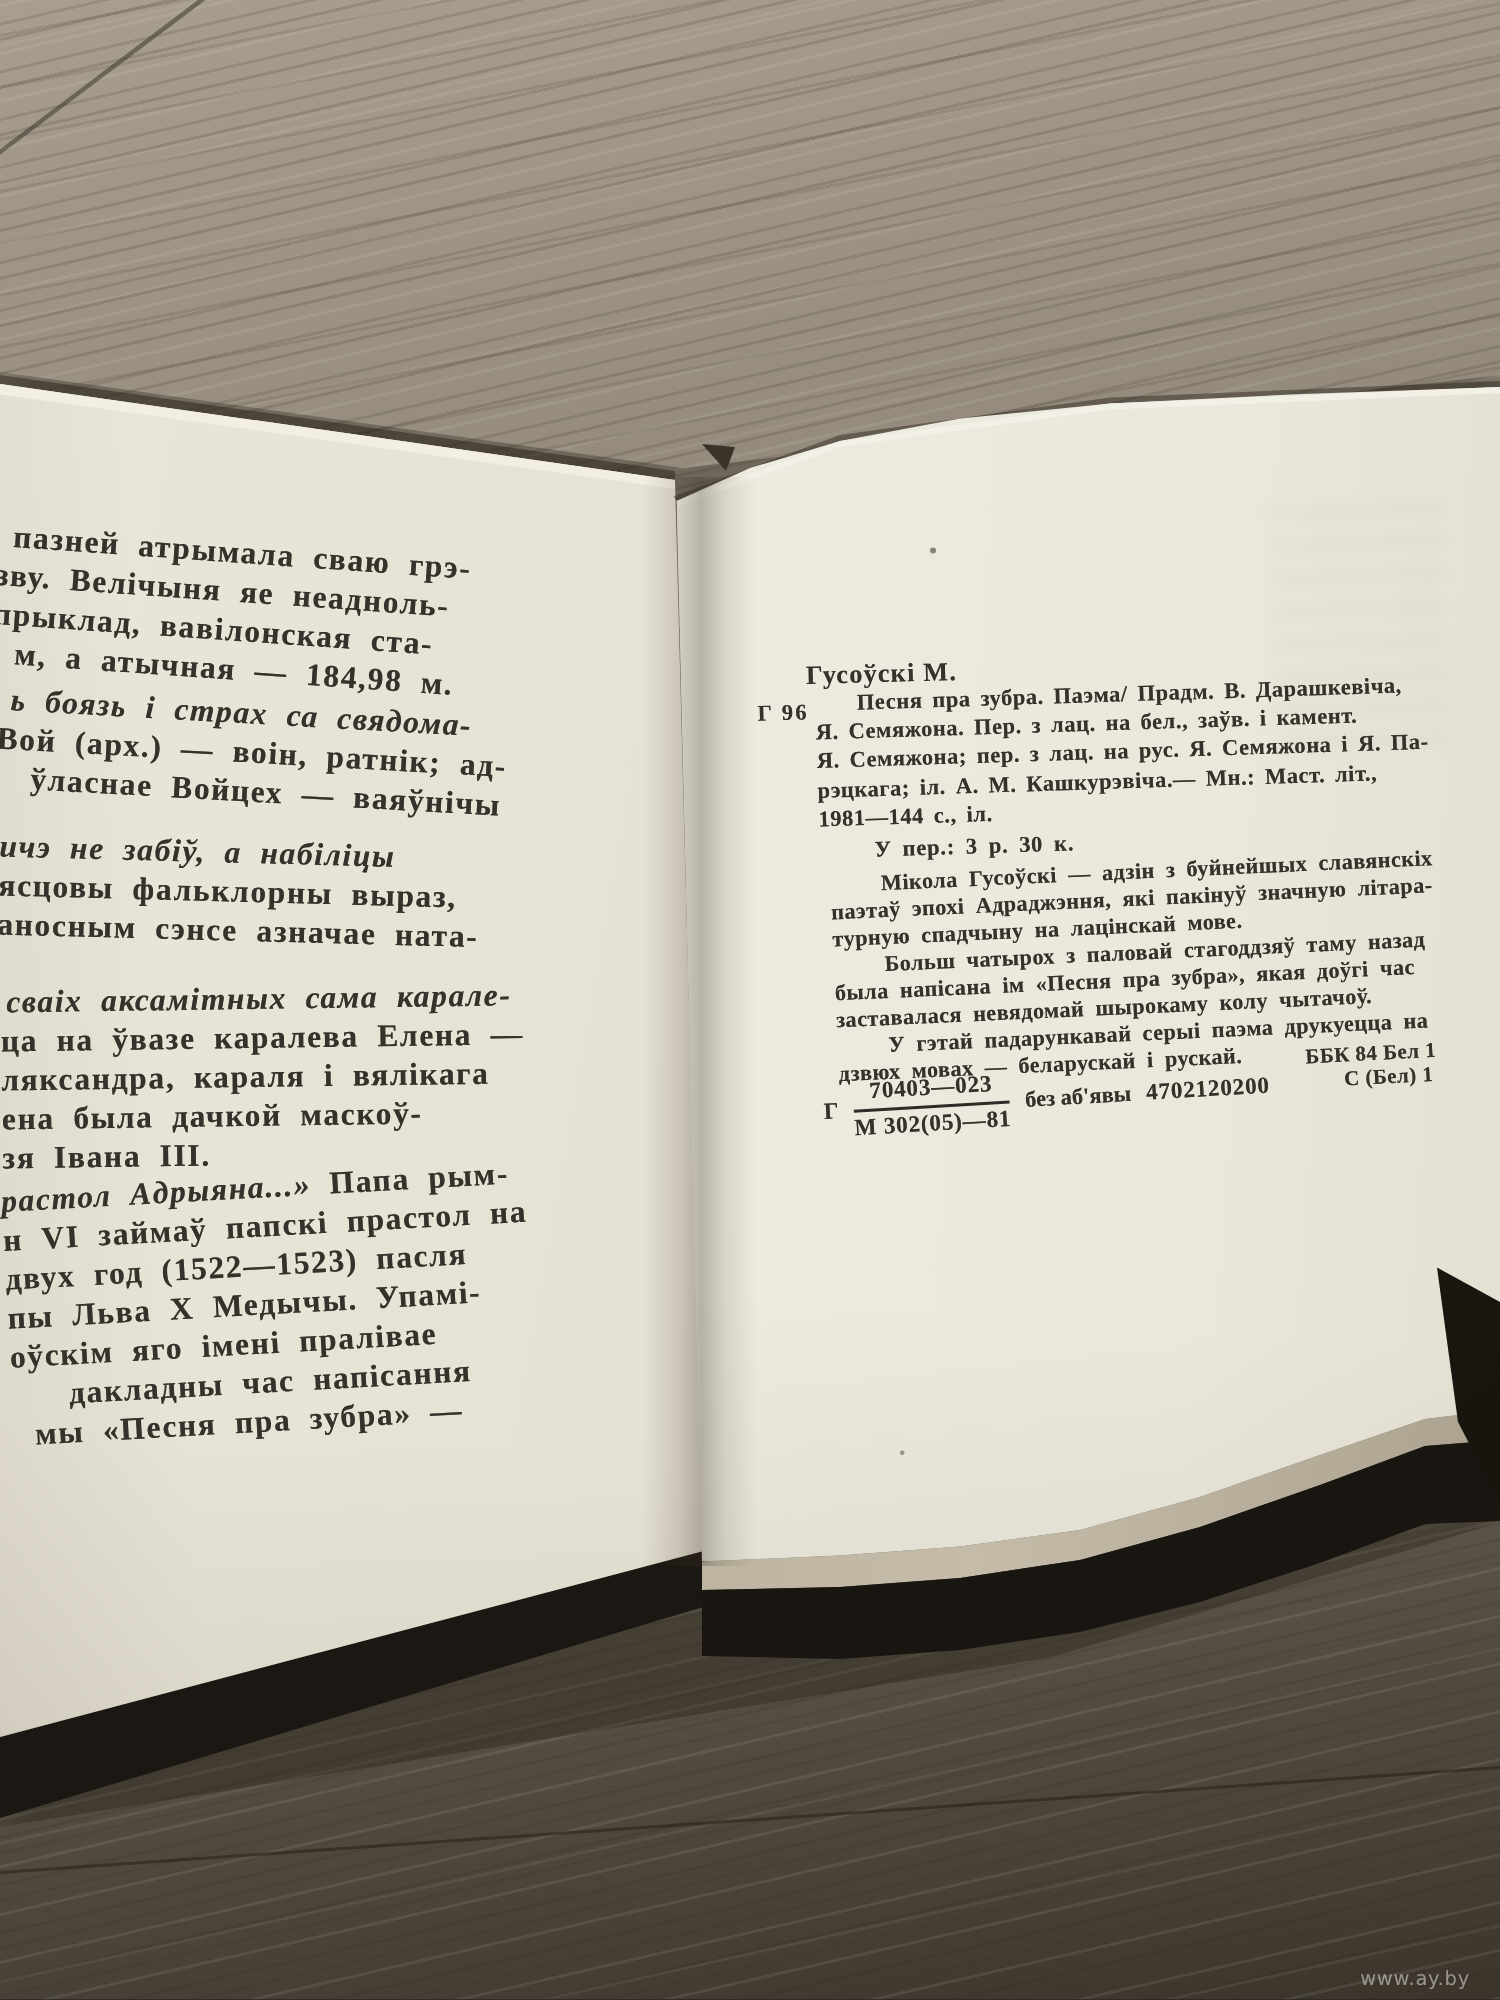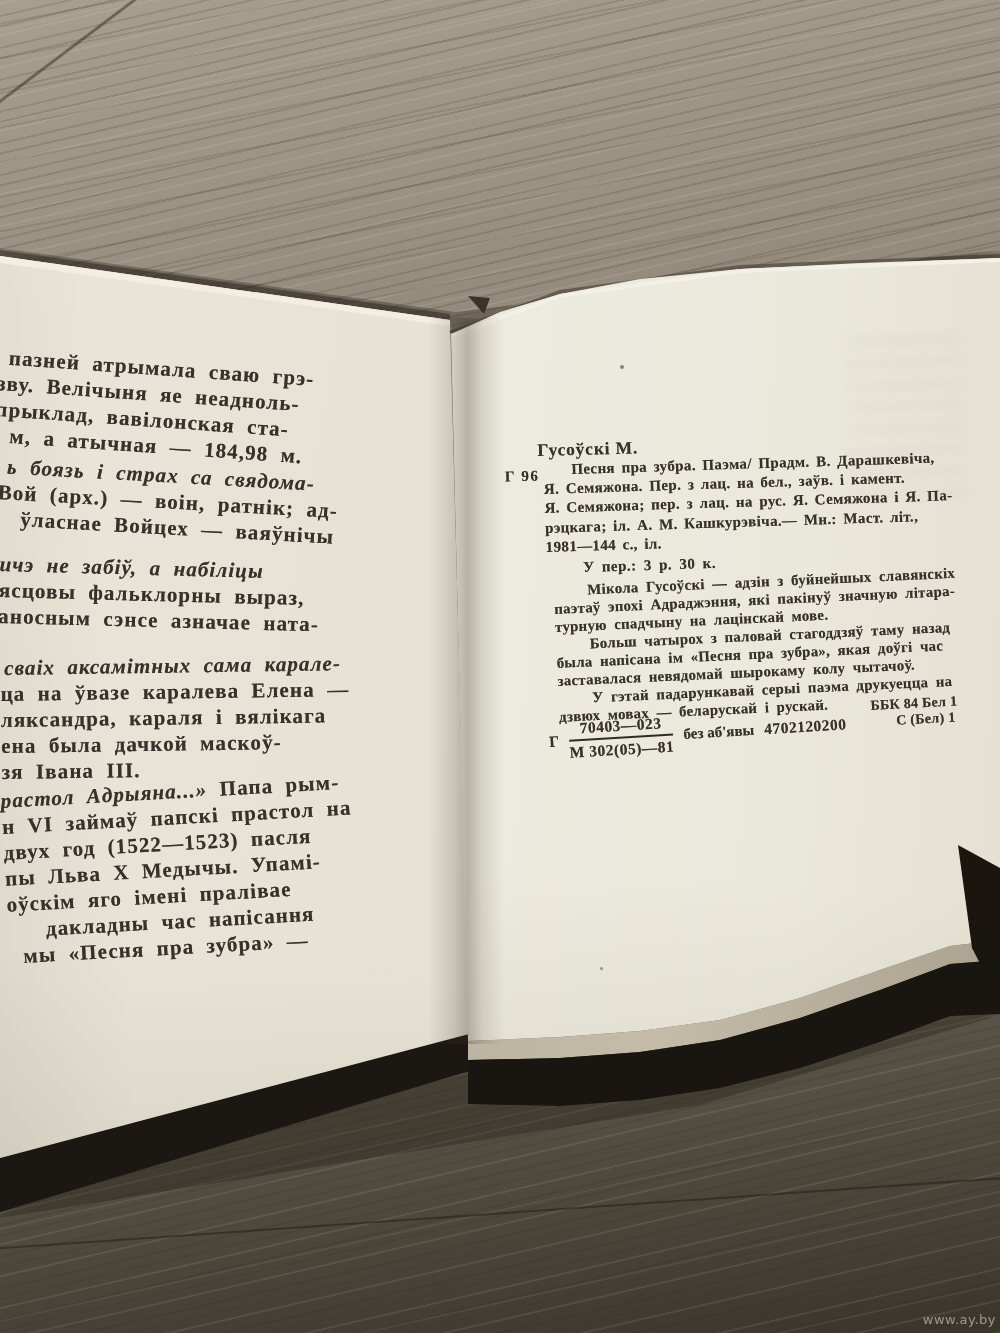--- a/index.html
+++ b/index.html
@@ -120,21 +120,21 @@
   .rp-catrow{left:548px;top:721px;display:flex;align-items:center;gap:10px;
              transform:rotate(-3.4deg);transform-origin:0 0;
              font:700 15.5px "Liberation Serif",serif;}
   .frac{display:inline-block;text-align:center;}
   .frac .num{display:block;border-bottom:2px solid #2e2b26;padding:0 3px 2px;
              font-size:15.5px;letter-spacing:.5px;}
   .frac .den{display:block;padding-top:2px;font-size:15.5px;letter-spacing:.5px;}
   .cat-note{font-size:15px;}
   .cat-code{font-size:15.5px;letter-spacing:.5px;}
 
-  .watermark{right:4px;bottom:6px;color:rgba(232,229,220,.55);
+  .watermark{right:20px;bottom:6px;color:rgba(232,229,220,.55);
              font:13px "DejaVu Sans","Liberation Sans",sans-serif;letter-spacing:.5px;}
 </style>
 </head>
 <body>
 
 <div class="scene">
   <div class="abs wood"></div>
   <div class="abs seam1"></div>
   <div class="abs seam2"></div>
 

